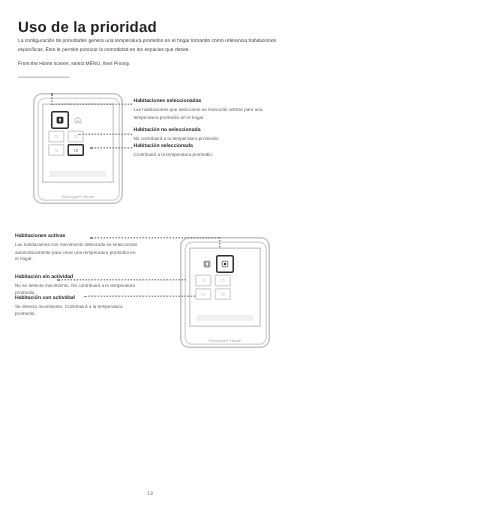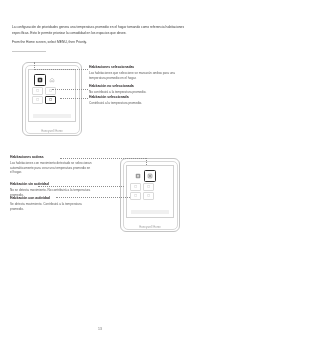--- a/index.html
+++ b/index.html
@@ -93,20 +93,21 @@
   .pageno{
     position:absolute;left:0;right:0;bottom:9px;text-align:center;
     font-size:3.4px;color:#6b6b6b;
   }
 </style>
 </head>
 <body>
 
 <div class="page">
 
+  <div class="title">Uso de la prioridad</div>
   <div class="intro">La configuración de prioridades genera una temperatura promedio en el hogar tomando como referencia habitaciones específicas. Esto le permite priorizar la comodidad en los espacios que desee.</div>
   <div class="step">From the Home screen, select MENU, then Priority.</div>
   <div class="rule"></div>
 
   <div class="device" id="devTop" style="left:22px;top:62px;width:60px;height:74px;">
     <div class="shellOuter"></div>
     <div class="shellInner"></div>
     <div class="screen">
 
       <div class="iconRow">

